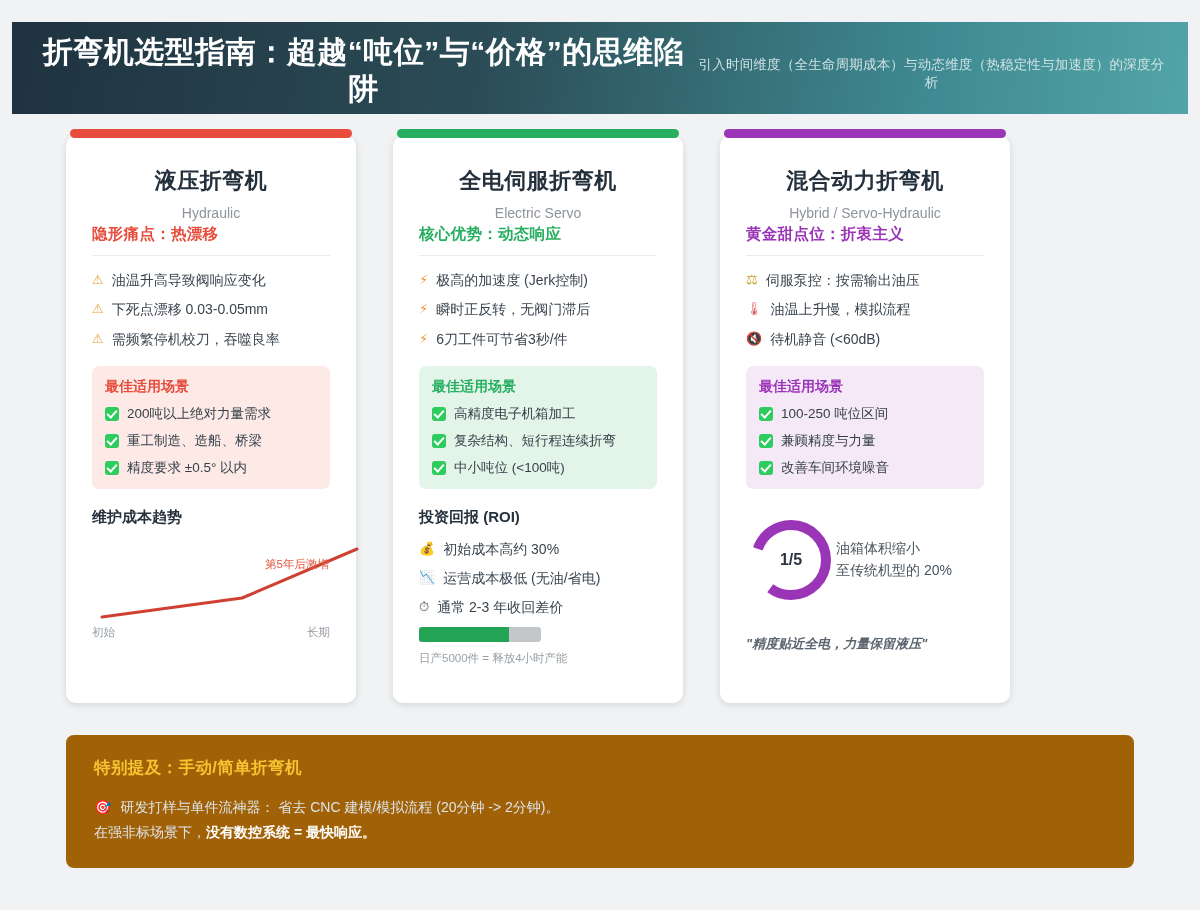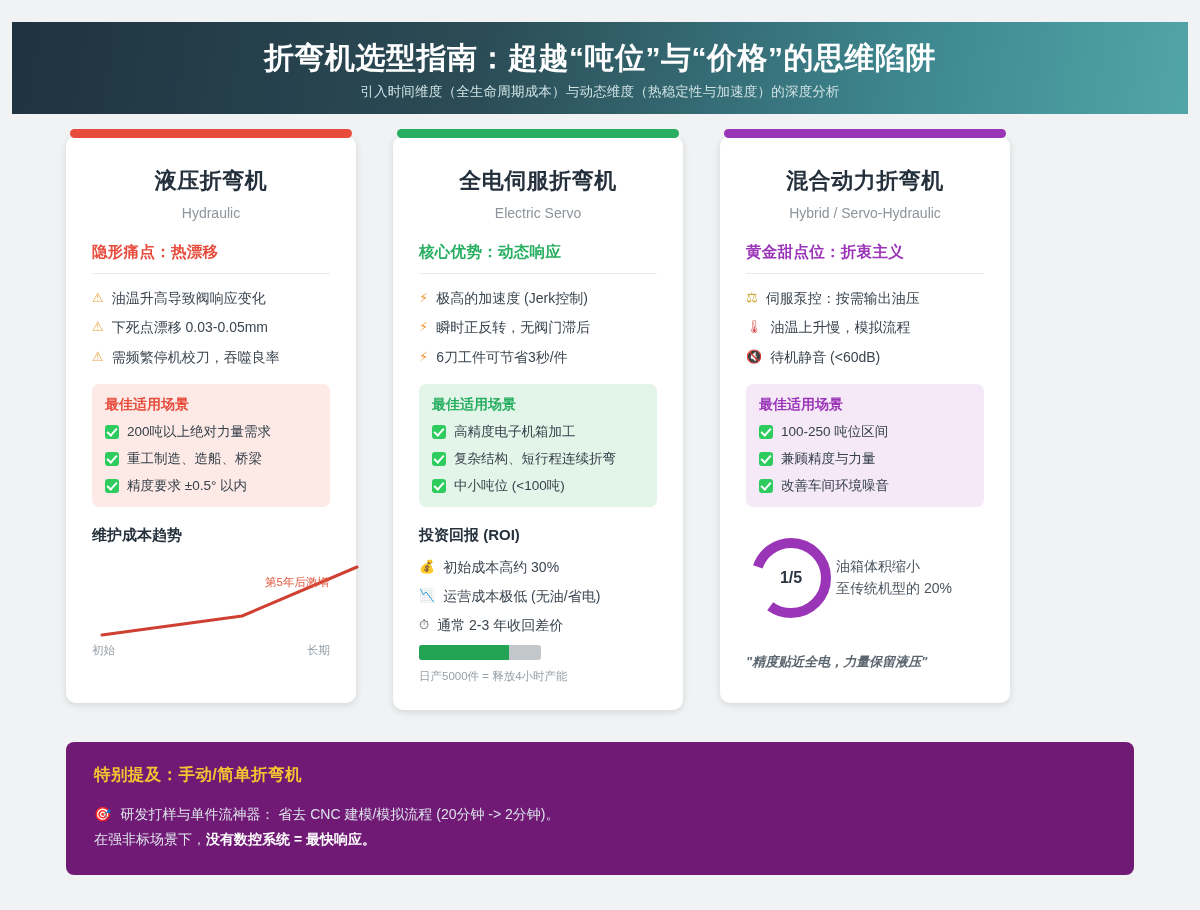--- a/index.html
+++ b/index.html
@@ -9,21 +9,21 @@
     font-family: "Liberation Sans", "DejaVu Sans", sans-serif;
     overflow: hidden;
   }
   .page { position: relative; width: 1200px; height: 910px; background: #f0f2f3; padding: 0; }
 
   
   .header {
     margin: 22px 12px 0 12px;
     height: 92px;
     background: linear-gradient(100deg, #1f3240 0%, #2b4c56 40%, #3f8a92 78%, #52a5a6 100%);
-    display: flex; flex-direction: column;
+    display: flex; flex-direction: row;
     align-items: center; justify-content: center;
     padding: 16px 20px 12px 20px;
   }
   .header h1 {
     color: #ffffff;
     font-size: 30px;
     font-weight: bold;
     letter-spacing: .5px;
     line-height: 1.25;
     text-align: center;
@@ -65,21 +65,21 @@
     color: #24303c;
     letter-spacing: .5px;
   }
   .card .en {
     text-align: center;
     font-size: 14px;
     color: #8d949b;
     margin-top: 9px;
   }
   .card .tagline {
-    margin-top: 21px;
+    margin-top: 3px;
     font-size: 15.5px;
     font-weight: bold;
     padding-bottom: 10px;
     border-bottom: 1px solid #e9ecee;
     letter-spacing: .3px;
   }
   .featlist { margin-top: 14px; }
   .featlist li {
     list-style: none;
     display: flex;
@@ -178,21 +178,21 @@
     margin-top: 30px;
     font-size: 13px;
     font-style: italic;
     color: #5c6670;
     font-weight: 600;
   }
 
   
   .footer {
     margin: 32px 66px 0 66px;
-    background: #701a75;
+    background: #a16207;
     border-radius: 8px;
     padding: 22px 28px 24px 28px;
   }
   .footer .ft {
     color: #f5c431;
     font-size: 16.5px;
     font-weight: bold;
     letter-spacing: .4px;
   }
   .footer .fline {

